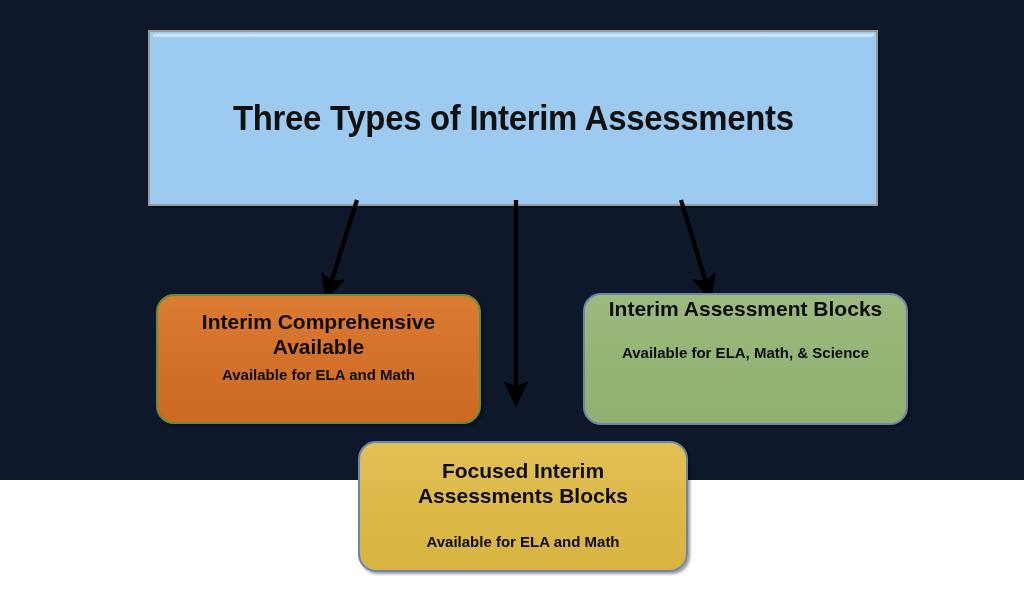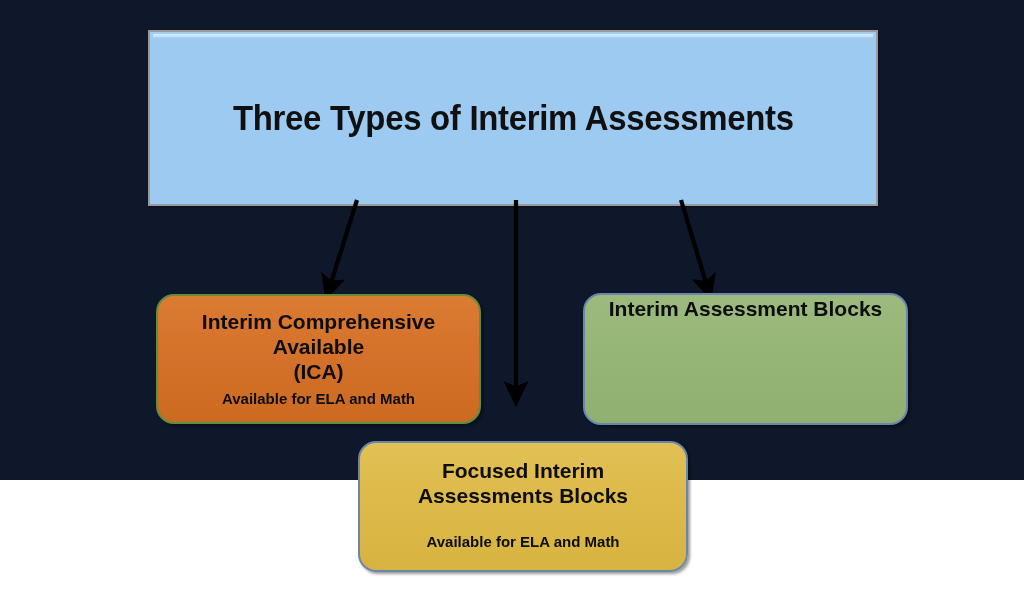--- a/index.html
+++ b/index.html
@@ -148,29 +148,29 @@
     </defs>
     <line x1="357" y1="200" x2="330" y2="286" stroke="#000000" stroke-width="4.2" marker-end="url(#ah)"></line>
     <line x1="516" y1="200" x2="516" y2="392" stroke="#000000" stroke-width="4.2" marker-end="url(#ah)"></line>
     <line x1="681" y1="200" x2="707" y2="286" stroke="#000000" stroke-width="4.2" marker-end="url(#ah)"></line>
   </svg>
 
   <div class="node node-ica">
     <div class="head">
       <div>Interim Comprehensive</div>
       <div>Available</div>
-      <div>(ICA)</div>
     </div>
     <div class="sub">Available for ELA and Math</div>
   </div>
 
   <div class="node node-iab">
     <div class="head">
       <div>Interim Assessment Blocks</div>
     </div>
+    <div class="sub">Available for ELA, Math, &amp; Science</div>
   </div>
 
   <div class="node node-fiab">
     <div class="head">
       <div>Focused Interim</div>
       <div>Assessments Blocks</div>
     </div>
     <div class="sub">Available for ELA and Math</div>
   </div>
 

